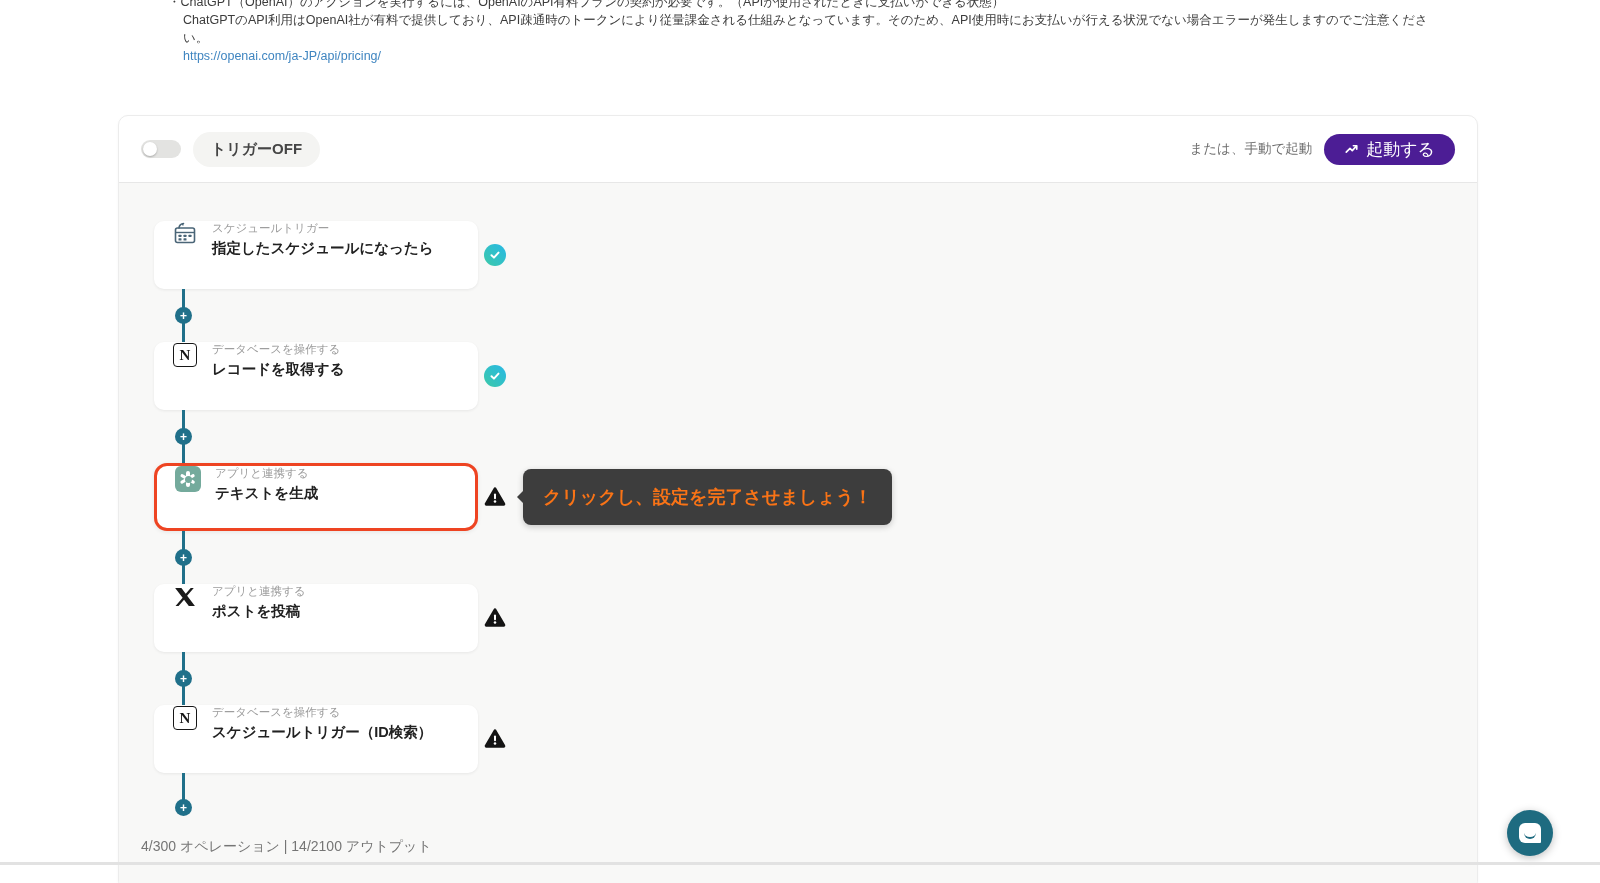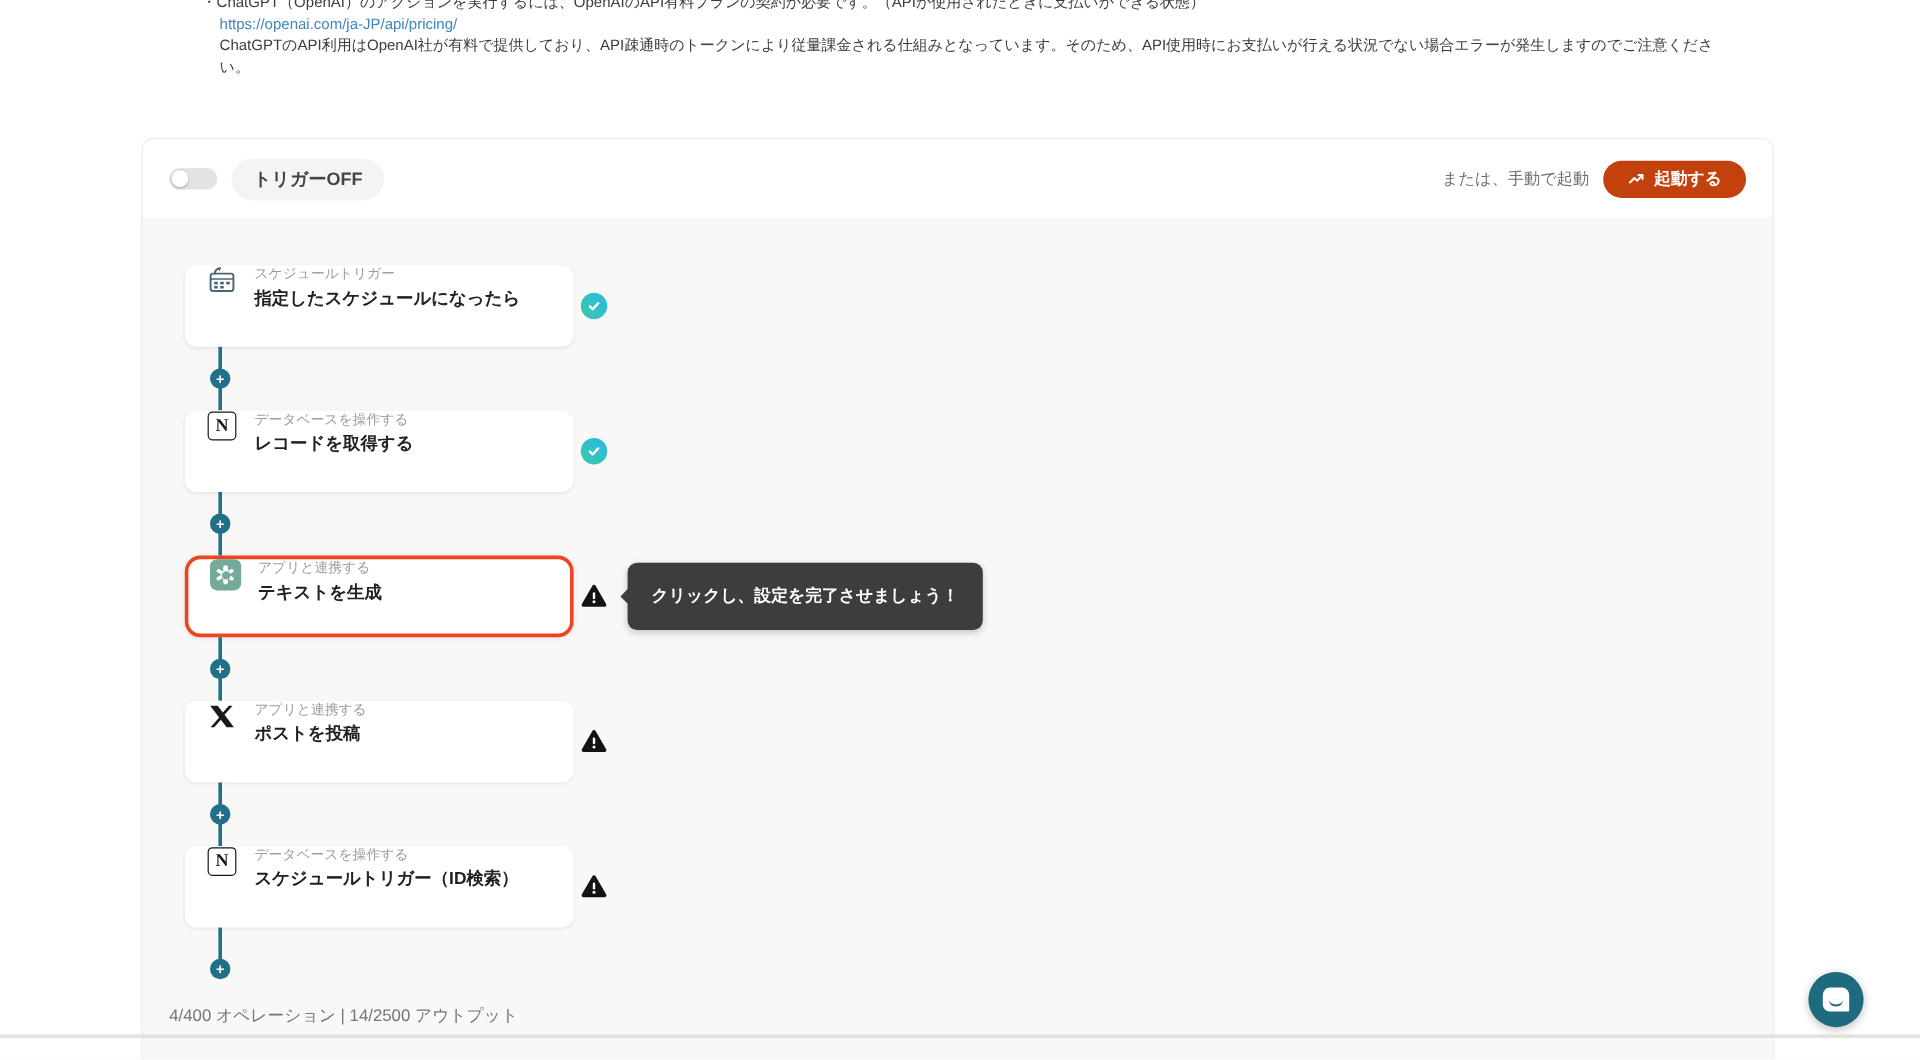--- a/index.html
+++ b/index.html
@@ -22,21 +22,21 @@
     display:flex; align-items:center; padding:0 22px; }
   .toggle { width:40px; height:18px; border-radius:9px; background:#e3e3e1;
     position:relative; cursor:pointer; flex:0 0 auto; }
   .toggle .knob { position:absolute; left:2px; top:2px; width:14px; height:14px;
     border-radius:50%; background:#ffffff; box-shadow:0 1px 2px rgba(0,0,0,.25); }
   .trigger-pill { margin-left:12px; background:#f4f4f2; border-radius:18px;
     padding:8px 18px; font-size:15px; font-weight:700; color:#454545; }
   .header-right { margin-left:auto; display:flex; align-items:center; gap:12px; }
   .manual-hint { font-size:13.5px; color:#6e6e6e; }
   .launch-btn { height:31px; padding:0 20px; border:none; border-radius:16px;
-    background:#c2410c; color:#ffffff; font-weight:700; font-size:14px;
+    background:#4c1d95; color:#ffffff; font-weight:400; font-size:17px;
     display:flex; align-items:center; gap:7px; cursor:default;
     font-family:inherit; }
   .launch-btn svg { display:block; }
 
   
   .canvas { position:absolute; left:0; top:66px; width:100%; height:708px;
     background:#f8f8f7; border-top:1px solid #e7e7e7;
     border-radius:0 0 10px 10px; }
 
   .flow { position:absolute; left:35px; top:38px; width:380px;
@@ -79,22 +79,22 @@
   
   .gpt-box { width:26px; height:26px; background:#74aa9c; border-radius:6px;
     position:relative; display:flex; align-items:center; justify-content:center; }
   .gpt-box .spoke { position:absolute; left:50%; top:50%; width:3.2px; height:16px;
     margin-left:-1.6px; margin-top:-8px; background:#ffffff; border-radius:2px; }
   .gpt-box .hole { position:absolute; left:50%; top:50%; width:7px; height:7px;
     margin-left:-3.5px; margin-top:-3.5px; background:#74aa9c; border-radius:50%; }
 
   
   .tooltip { position:absolute; left:404px; top:353px; height:56px;
-    background:#3d3d3d; color:#ffffff; border-radius:8px; display:flex;
-    align-items:center; padding:0 20px; font-size:14px; font-weight:700;
+    background:#3d3d3d; color:#f97316; border-radius:8px; display:flex;
+    align-items:center; padding:0 20px; font-size:18px; font-weight:700;
     white-space:nowrap; box-shadow:0 2px 6px rgba(0,0,0,.2); }
   .tooltip .arrow { position:absolute; left:-6px; top:50%; margin-top:-7px;
     width:0; height:0; border-top:7px solid transparent;
     border-bottom:7px solid transparent; border-right:7px solid #3d3d3d; }
 
   
   .usage { position:absolute; left:22px; bottom:34px; font-size:14px;
     color:#757575; }
 
   
@@ -111,22 +111,22 @@
   .bottom-edge { position:absolute; left:0; bottom:0; width:100%; height:3px;
     background:#e2e2e2; }
 </style>
 </head>
 <body>
 
 <div class="stage">
 
   <div class="notice">
     <div class="bullet-line">・ChatGPT（OpenAI）のアクションを実行するには、OpenAIのAPI有料プランの契約が必要です。（APIが使用されたときに支払いができる状態）</div>
+    <div class="indent">ChatGPTのAPI利用はOpenAI社が有料で提供しており、API疎通時のトークンにより従量課金される仕組みとなっています。そのため、API使用時にお支払いが行える状況でない場合エラーが発生しますのでご注意ください。</div>
     <div class="indent"><a href="#">https://openai.com/ja-JP/api/pricing/</a></div>
-    <div class="indent">ChatGPTのAPI利用はOpenAI社が有料で提供しており、API疎通時のトークンにより従量課金される仕組みとなっています。そのため、API使用時にお支払いが行える状況でない場合エラーが発生しますのでご注意ください。</div>
   </div>
 
   <div class="panel">
 
     <div class="panel-header">
       <span class="toggle">
         <span class="knob"></span>
       </span>
       <span class="trigger-pill">トリガーOFF</span>
       <span class="header-right">
@@ -274,21 +274,21 @@
   </svg>
 </span>
   </div>
 
   <div class="connector">
     <span class="vline"></span>
     <span class="plus-btn">+</span>
   </div>
 </div>
 
-      <div class="usage">4/400 オペレーション | 14/2500 アウトプット</div>
+      <div class="usage">4/300 オペレーション | 14/2100 アウトプット</div>
     </div>
 
     <div class="tooltip">
       <span class="arrow"></span>
       <span>クリックし、設定を完了させましょう！</span>
     </div>
 
   </div>
 
   <div class="chat-launcher">

